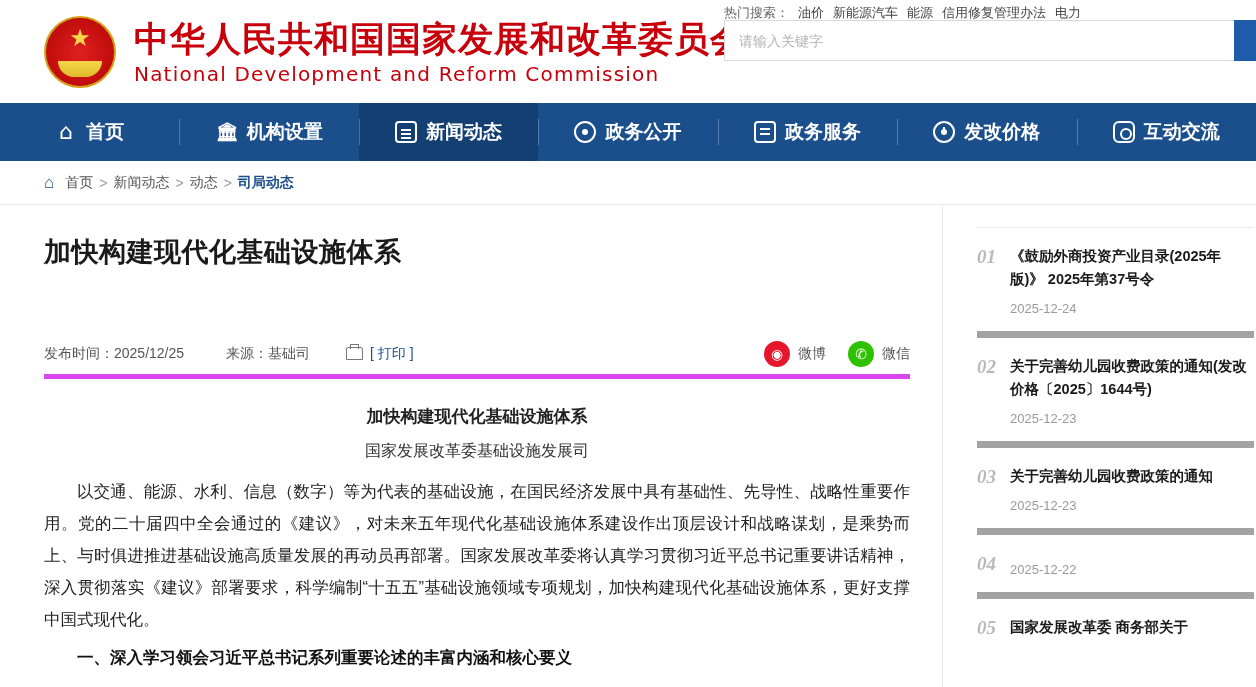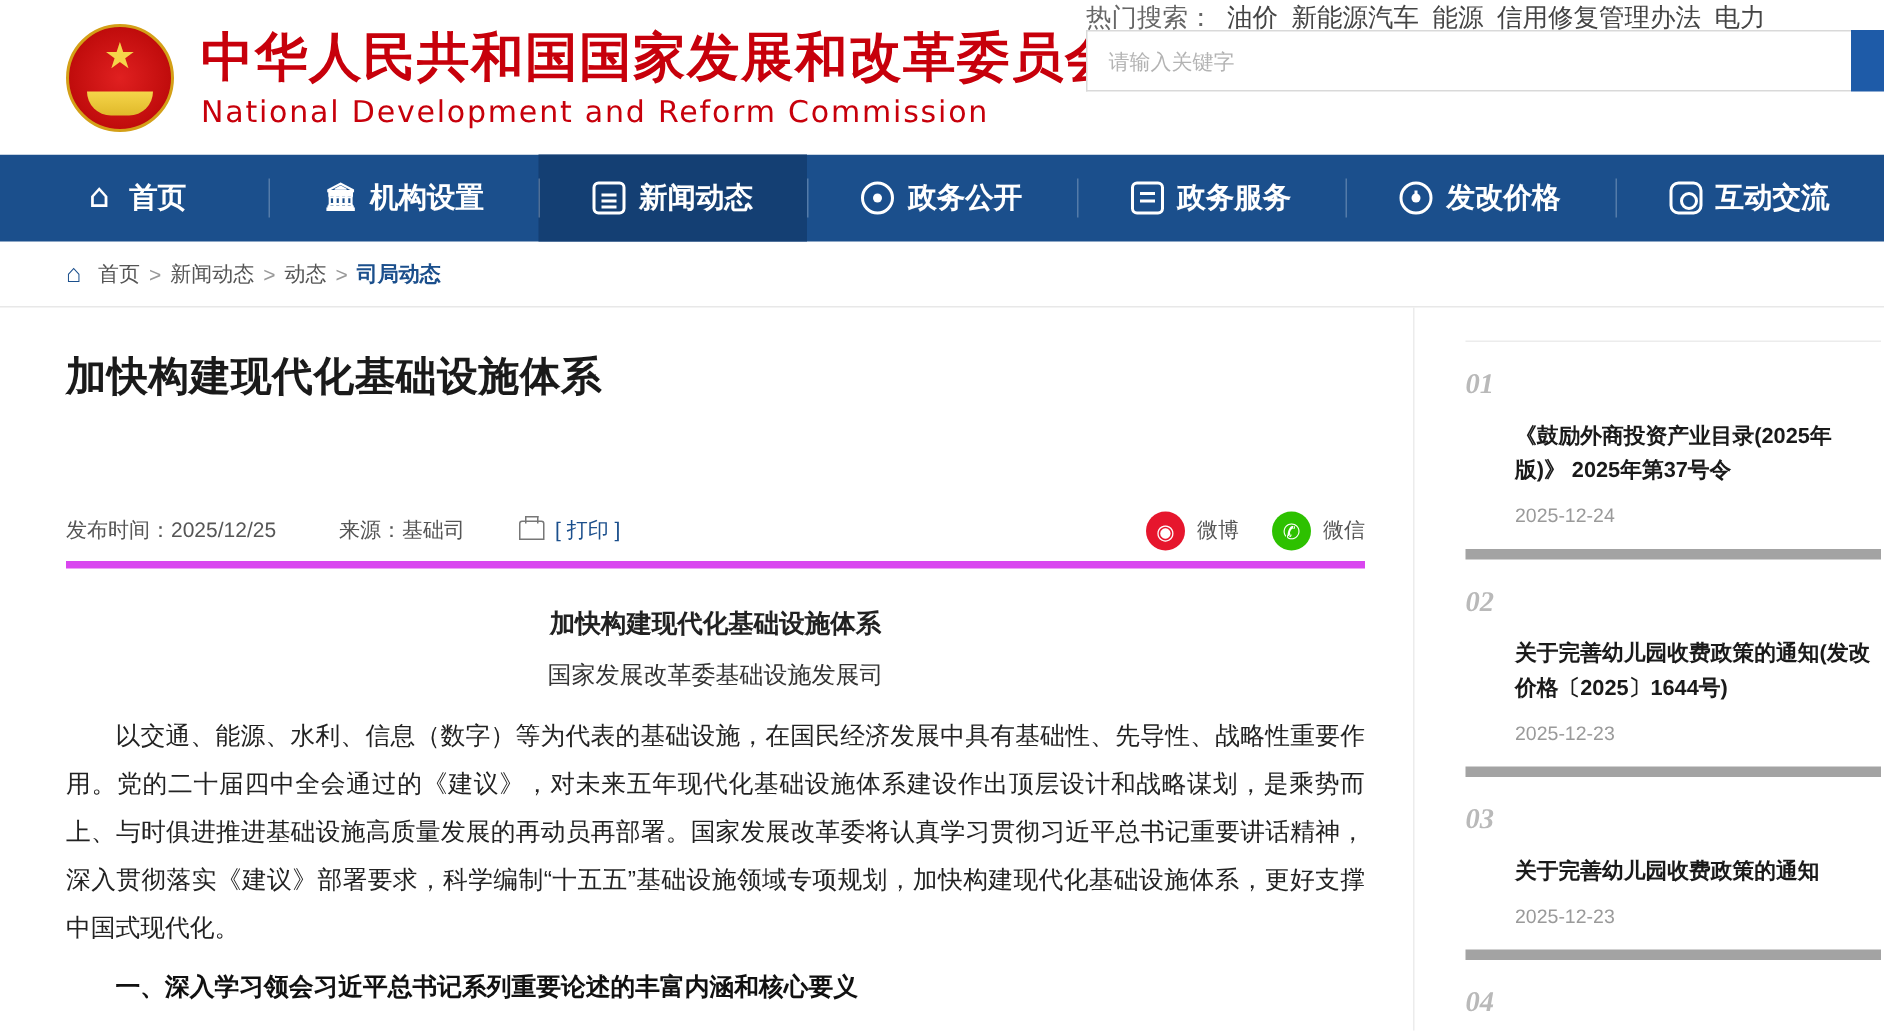--- a/index.html
+++ b/index.html
@@ -62,24 +62,24 @@
     color: #c7000b;
     letter-spacing: 1.2px;
     line-height: 26px;
     font-family: "DejaVu Sans", sans-serif;
   }
 
   .hot-search {
     position: absolute;
     top: 0px;
     left: 724px;
-    font-size: 17px;
+    font-size: 13px;
     color: #555;
     display: flex;
-    align-items: flex-start;
+    align-items: flex-end;
     gap: 9px;
     height: 22px;
     overflow: hidden;
     white-space: nowrap;
   }
   .hot-search .label { color: #666; }
   .hot-search a { color: #444; text-decoration: none; }
 
   .search-box {
     position: absolute;
@@ -344,21 +344,21 @@
   .rank-item:first-of-type { border-top: 1px solid #ececec; }
   .rank-no {
     font-size: 19px;
     font-style: italic;
     color: #b9b9b9;
     font-weight: bold;
     flex: none;
     line-height: 23px;
     font-family: "Liberation Serif", serif;
   }
-  .rank-body { flex: 1; margin-top: 35px; }
+  .rank-body { flex: 1; }
   .rank-text {
     font-size: 14.5px;
     font-weight: bold;
     color: #1a1a1a;
     line-height: 23px;
     cursor: pointer;
   }
   .rank-date {
     margin-top: 10px;
     font-size: 13px;

